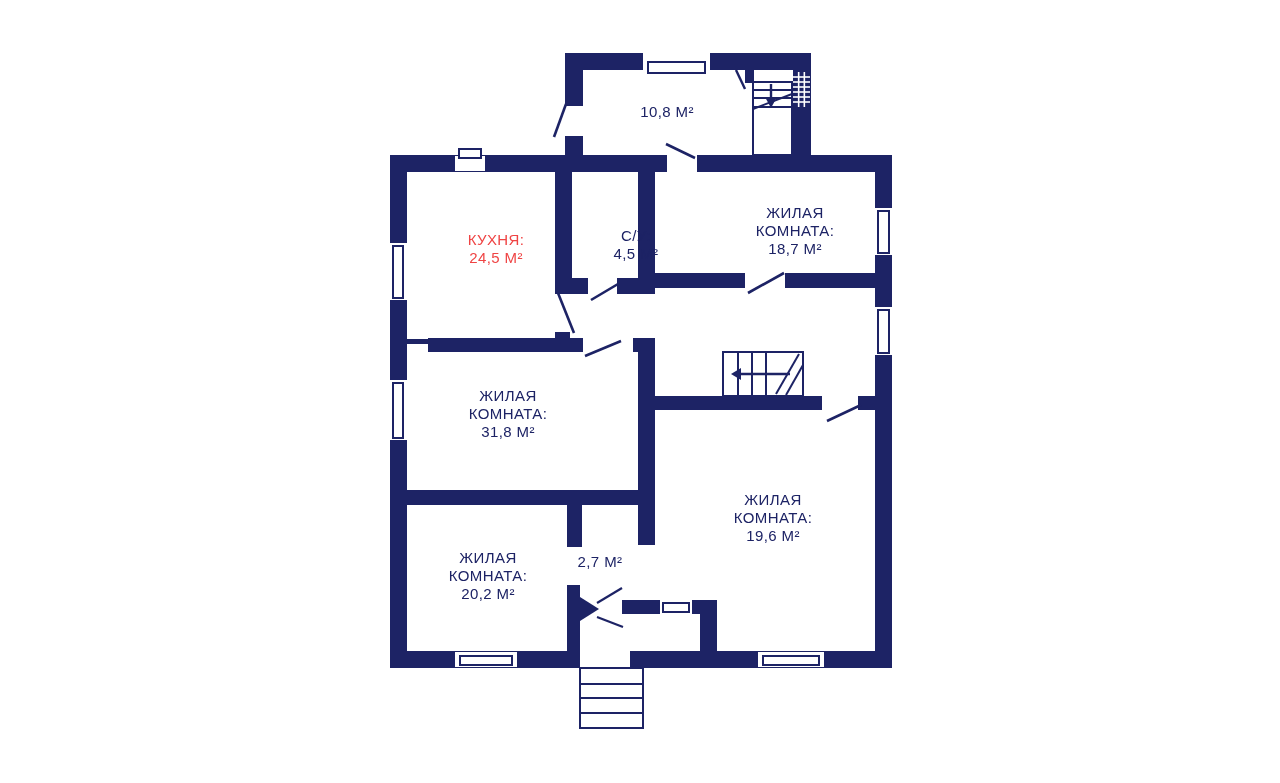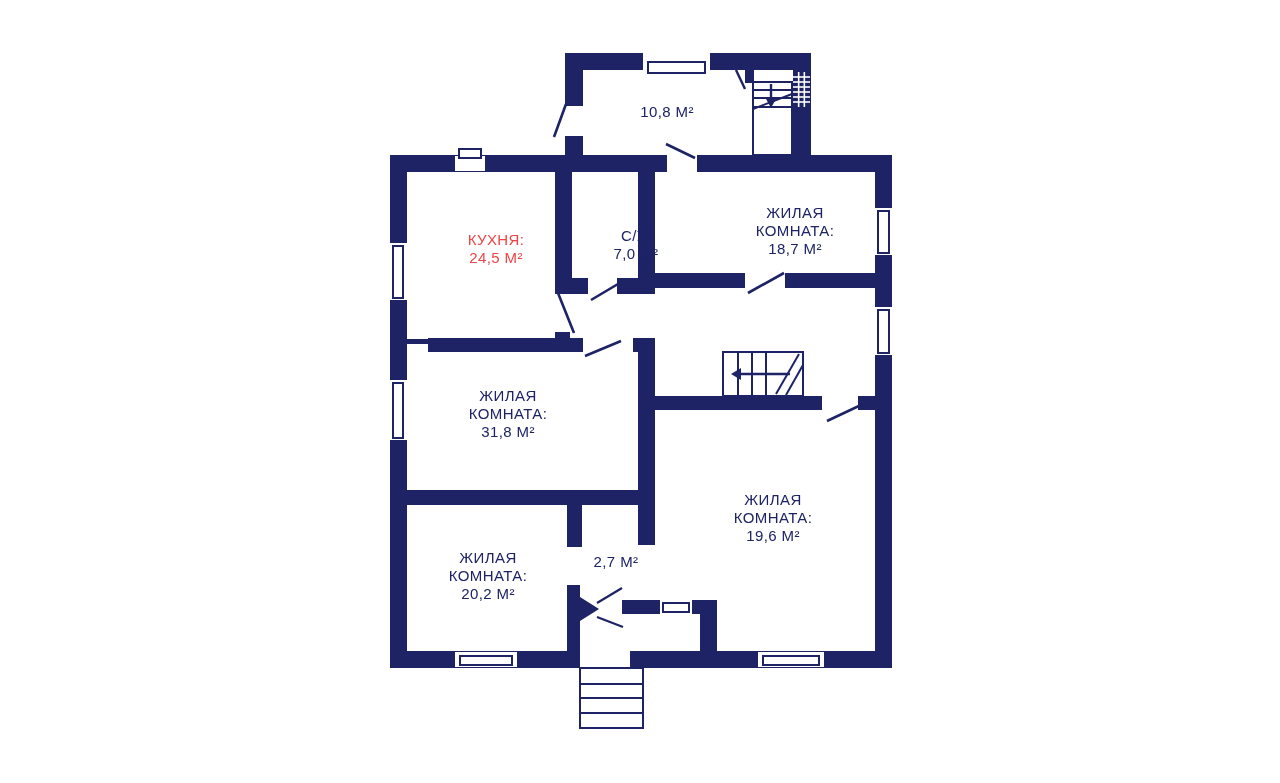--- a/index.html
+++ b/index.html
@@ -123,21 +123,21 @@
     <div>10,8 М²</div>
   </div>
 
   <div class="lbl" style="left: 496px; top: 249px; color: #ef4444;">
     <div>КУХНЯ:</div>
     <div>24,5 М²</div>
   </div>
 
   <div class="lbl" style="left: 636px; top: 245px; color: rgb(29, 35, 101);">
     <div>С/У:</div>
-    <div>7,0 М²</div>
+    <div>4,5 М²</div>
   </div>
 
   <div class="lbl" style="left: 795px; top: 231px; color: rgb(29, 35, 101);">
     <div>ЖИЛАЯ</div>
     <div>КОМНАТА:</div>
     <div>18,7 М²</div>
   </div>
 
   <div class="lbl" style="left: 508px; top: 414px; color: rgb(29, 35, 101);">
     <div>ЖИЛАЯ</div>
@@ -150,17 +150,17 @@
     <div>КОМНАТА:</div>
     <div>19,6 М²</div>
   </div>
 
   <div class="lbl" style="left: 488px; top: 576px; color: rgb(29, 35, 101);">
     <div>ЖИЛАЯ</div>
     <div>КОМНАТА:</div>
     <div>20,2 М²</div>
   </div>
 
-  <div class="lbl" style="left: 616px; top: 562px; color: rgb(29, 35, 101);">
+  <div class="lbl" style="left: 600px; top: 562px; color: rgb(29, 35, 101);">
     <div>2,7 М²</div>
   </div>
 
 </div>
 
 </body></html>

